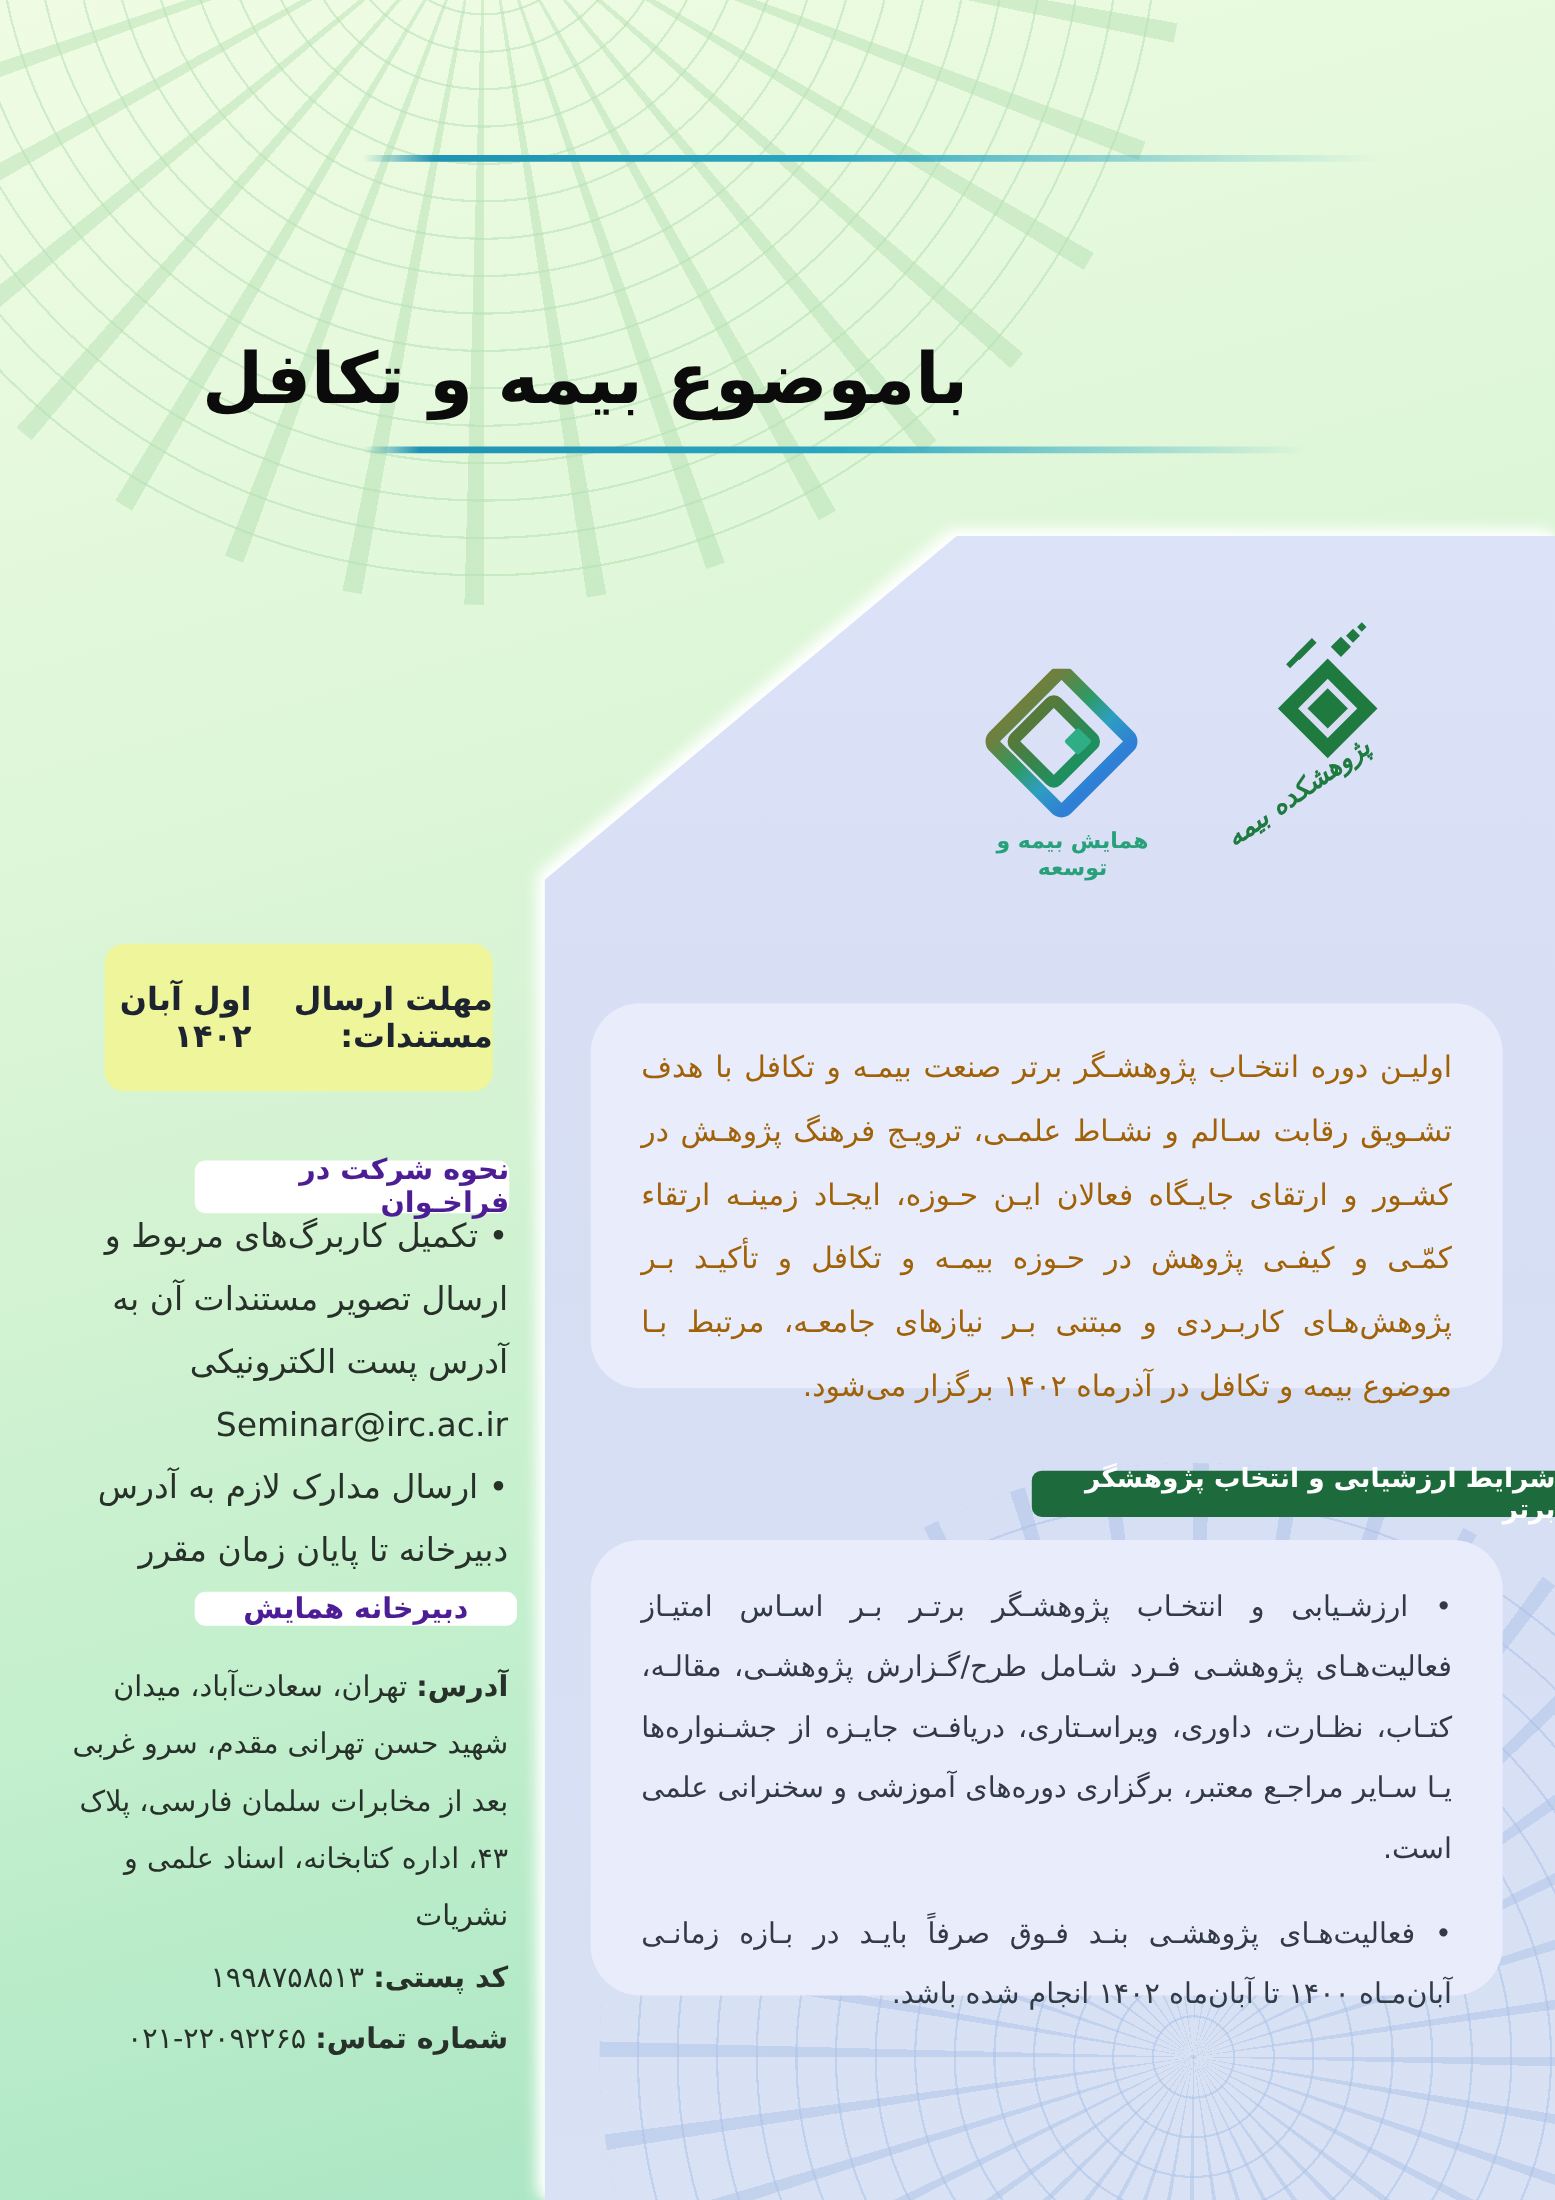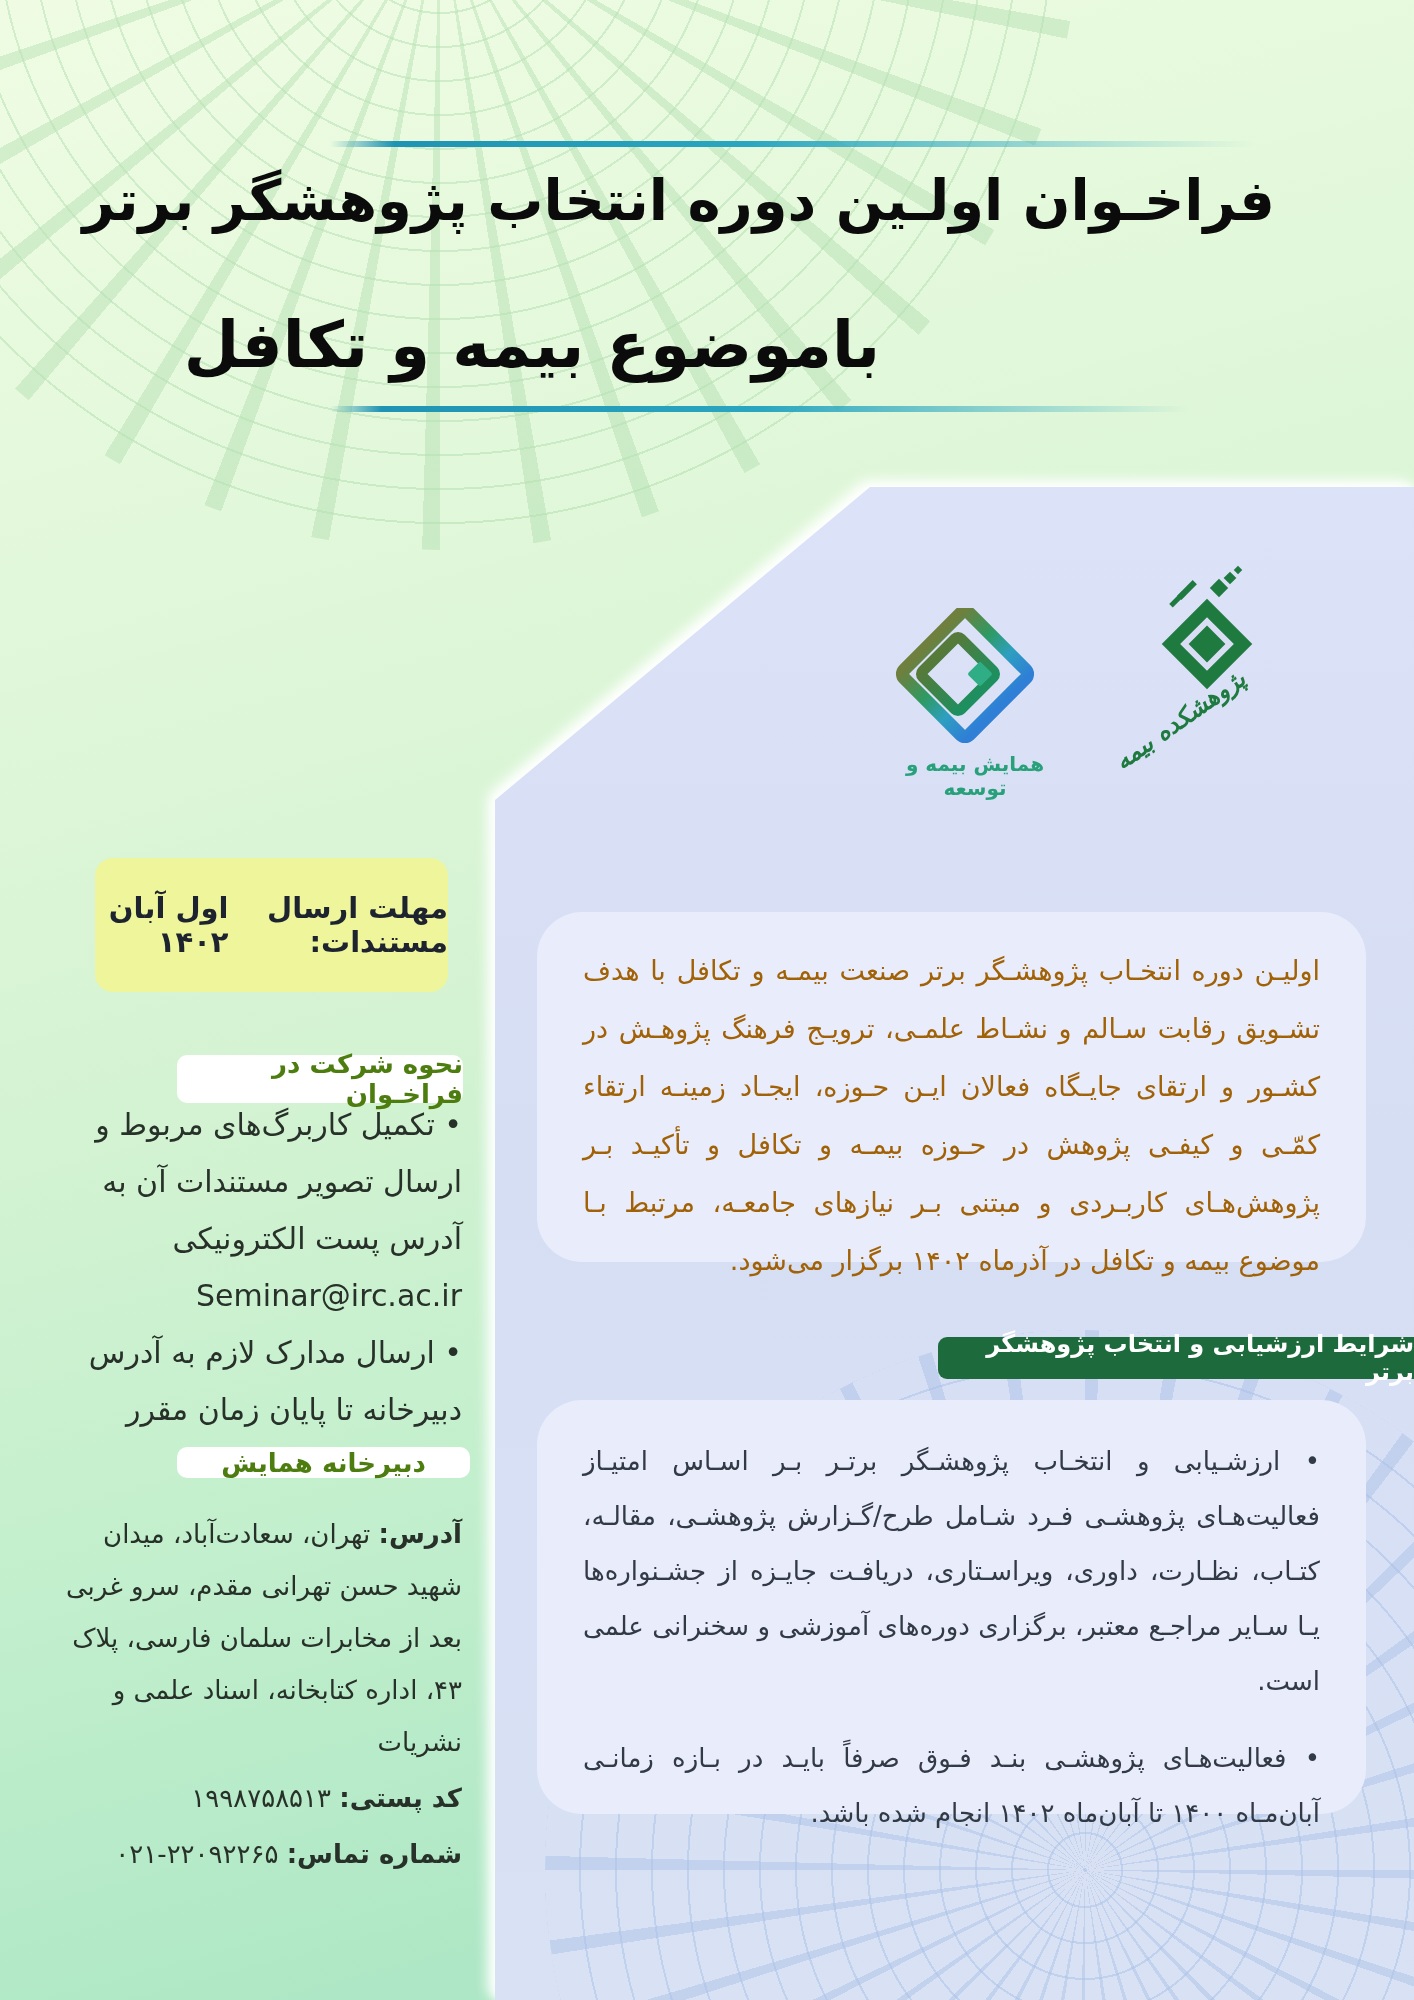--- a/index.html
+++ b/index.html
@@ -51,21 +51,21 @@
   .cond-card p{margin:0 0 22px 0;font-size:26px;line-height:55px;color:#323a46;text-align:justify;}
 
   .green-bar{position:absolute;left:938px;right:0;top:1337px;height:42px;background:#1d6b3c;
     border-radius:9px 0 0 9px;display:flex;align-items:center;justify-content:center;
     color:#ffffff;font-weight:bold;font-size:24px;direction:rtl;z-index:5;}
 
   .deadline-box{position:absolute;left:95px;top:858px;width:353px;height:134px;background:#eef59b;
     border-radius:18px;display:flex;justify-content:space-evenly;align-items:center;
     font-weight:bold;font-size:29px;color:#1d2430;direction:rtl;z-index:4;}
   .pill{position:absolute;background:#ffffff;border-radius:10px;display:flex;align-items:center;justify-content:center;
-    font-weight:bold;font-size:26px;color:#4d7c0f;direction:rtl;z-index:4;}
+    font-weight:bold;font-size:26px;color:#4c1d95;direction:rtl;z-index:4;}
   .pill.p1{left:177px;top:1055px;width:286px;height:48px;}
   .pill.p2{left:177px;top:1447px;width:293px;height:31px;}
 
   .side-text{position:absolute;direction:rtl;text-align:right;color:#273129;z-index:4;}
   .side-list1{left:58px;top:1096px;width:404px;font-size:30px;line-height:57px;}
   .side-list1 p{margin:0;}
   .side-list2{left:58px;top:1508px;width:404px;font-size:26px;line-height:52px;}
   .side-list2 p{margin:0;}
   .side-list2 .row{margin-top:4px;}
   .ltr{direction:ltr;unicode-bidi:isolate;}
@@ -73,21 +73,20 @@
 </head>
 <body>
 
 <div class="page">
 
   <div class="orb orb-green"></div>
 
   <div class="teal-line t1"></div>
   <div class="teal-line t2"></div>
 
-  <div class="title l1">فراخـوان اولـین دوره انتخاب پژوهشگر برتر</div>
   <div class="title l2">باموضوع بیمه و تکافل</div>
 
   <div class="panel-glow">
     <div class="panel"></div>
   </div>
 
   <div class="orb orb-blue"></div>
 
   <div class="logo" style="left:890px;top:608px;">
     <svg width="150" height="140" viewBox="0 0 150 140">

